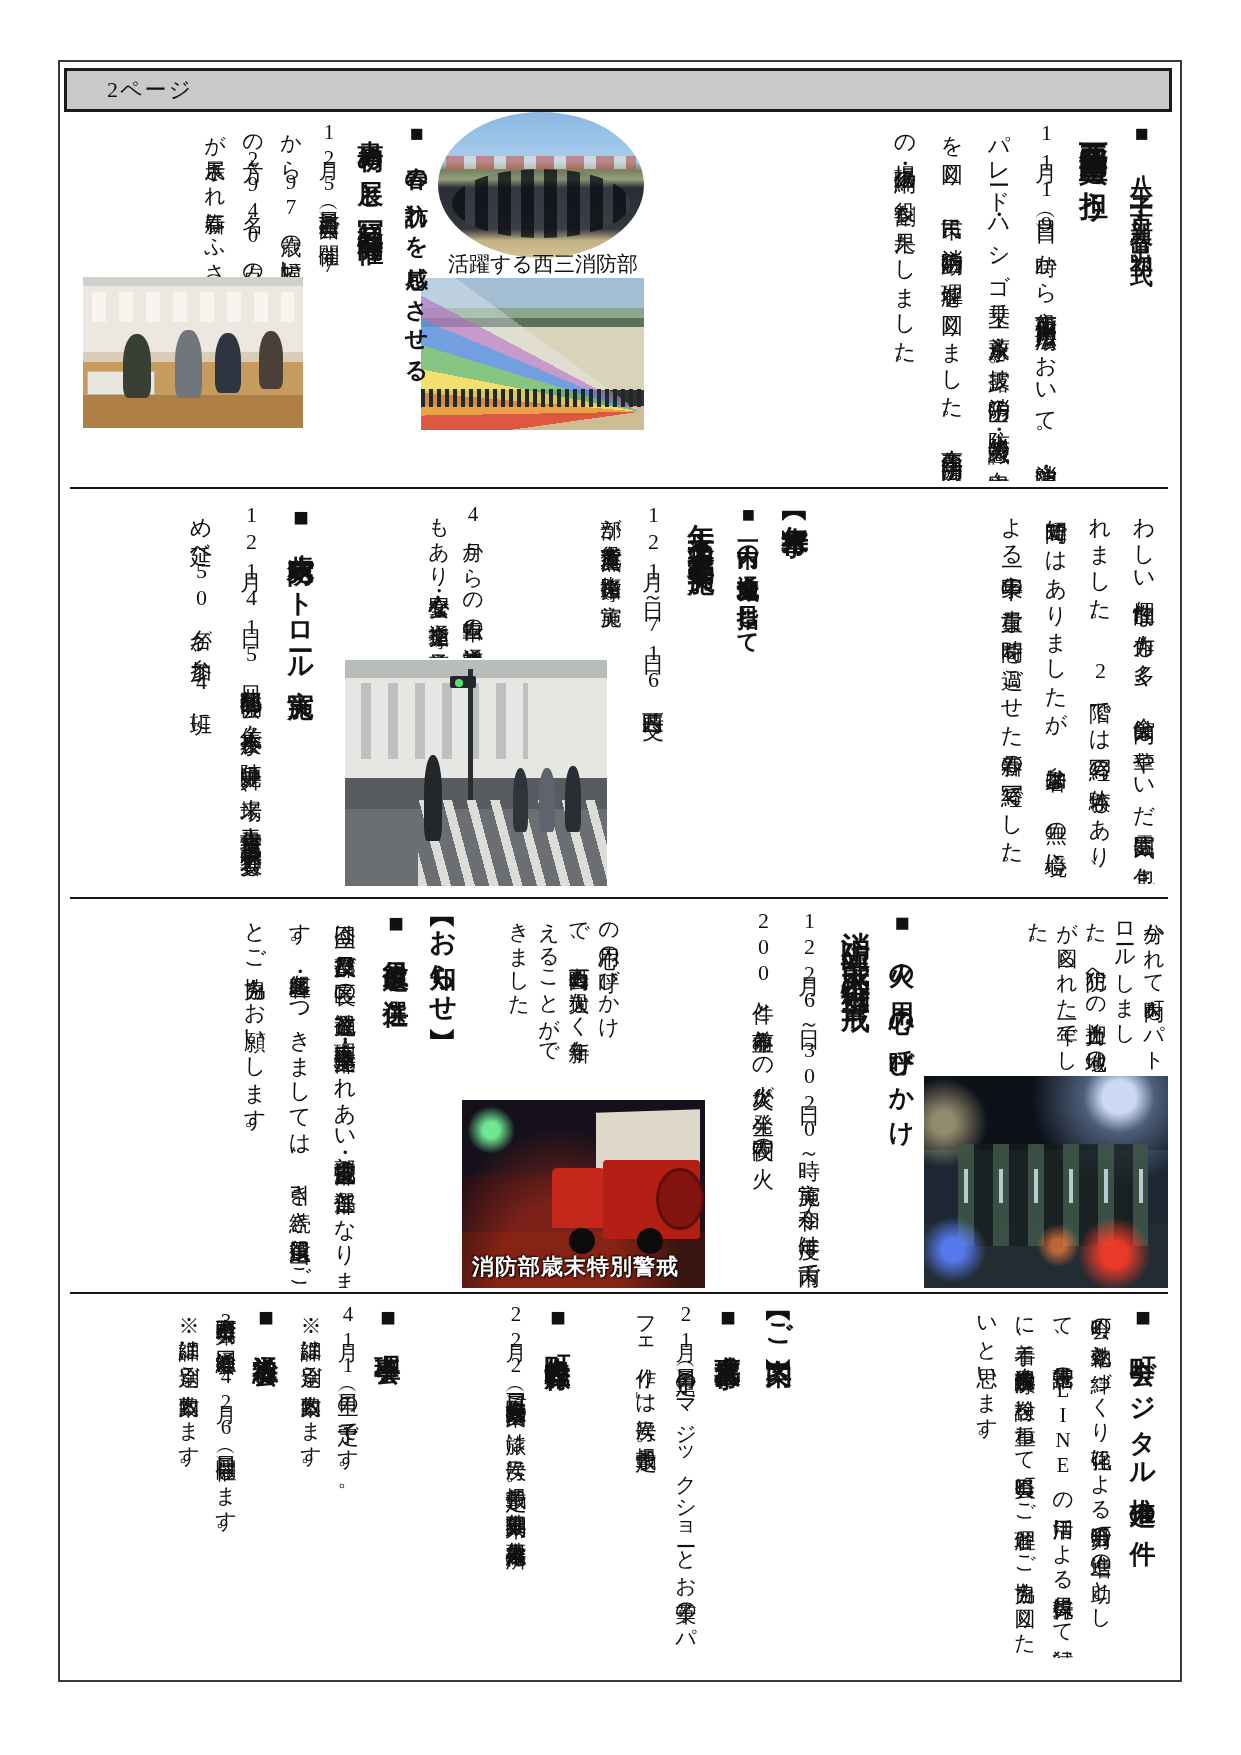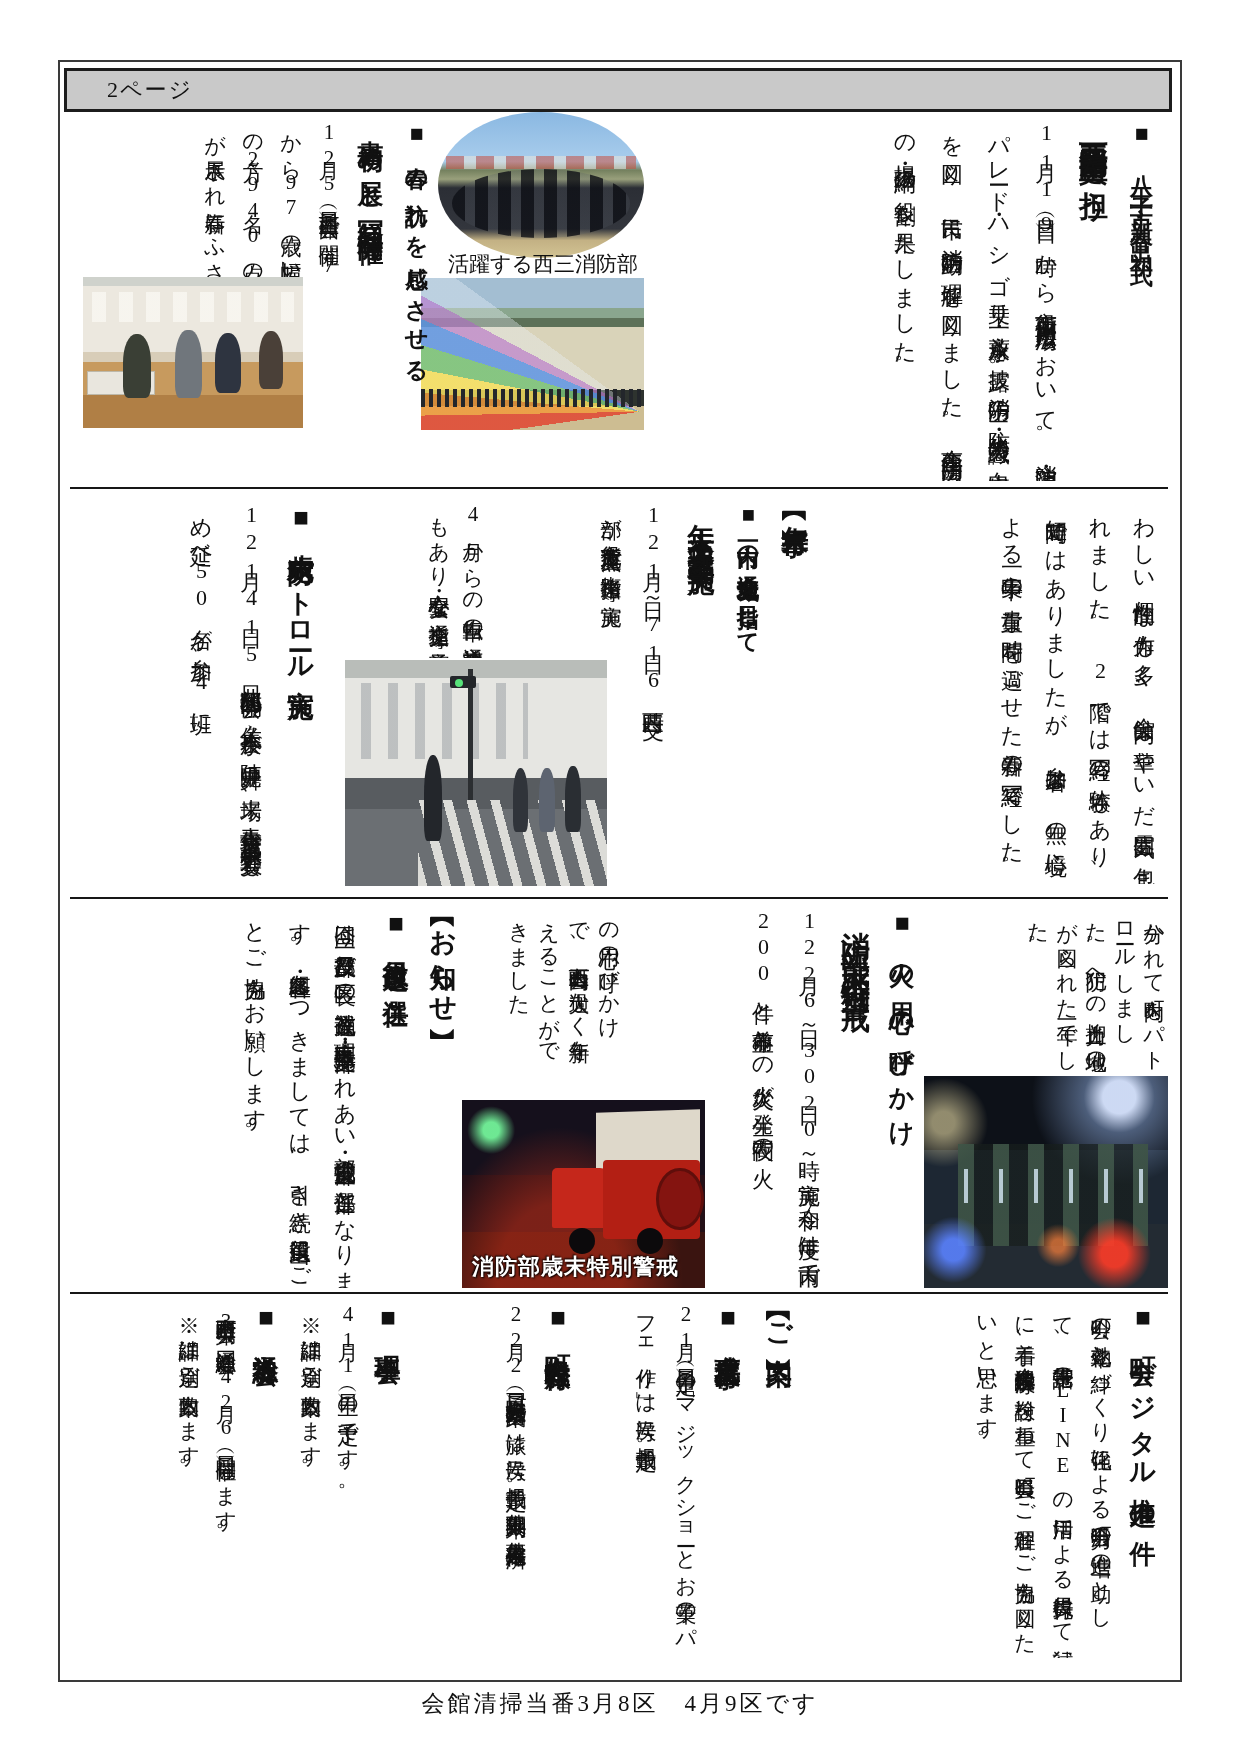--- a/index.html
+++ b/index.html
@@ -229,15 +229,14 @@
     <div class="b-37">4月11日（土）の予定です。。</div>
     <div class="b-37">※詳細は別途ご案内致します。</div>
   </div>
 
   <div class="v" style="left:96px;top:1302px;width:192px;height:356px;">
     <div class="h t-sm">■通常総会</div>
     <div class="b-37">中野西三町会第3回通常総会は4月26日（日）開催します。</div>
     <div class="b-37">※詳細は別途ご案内致します。</div>
   </div>
 
-  <div class="footer-line">会館清掃当番3月8区　4月9区です</div>
 
 </div>
 
 </body></html>

